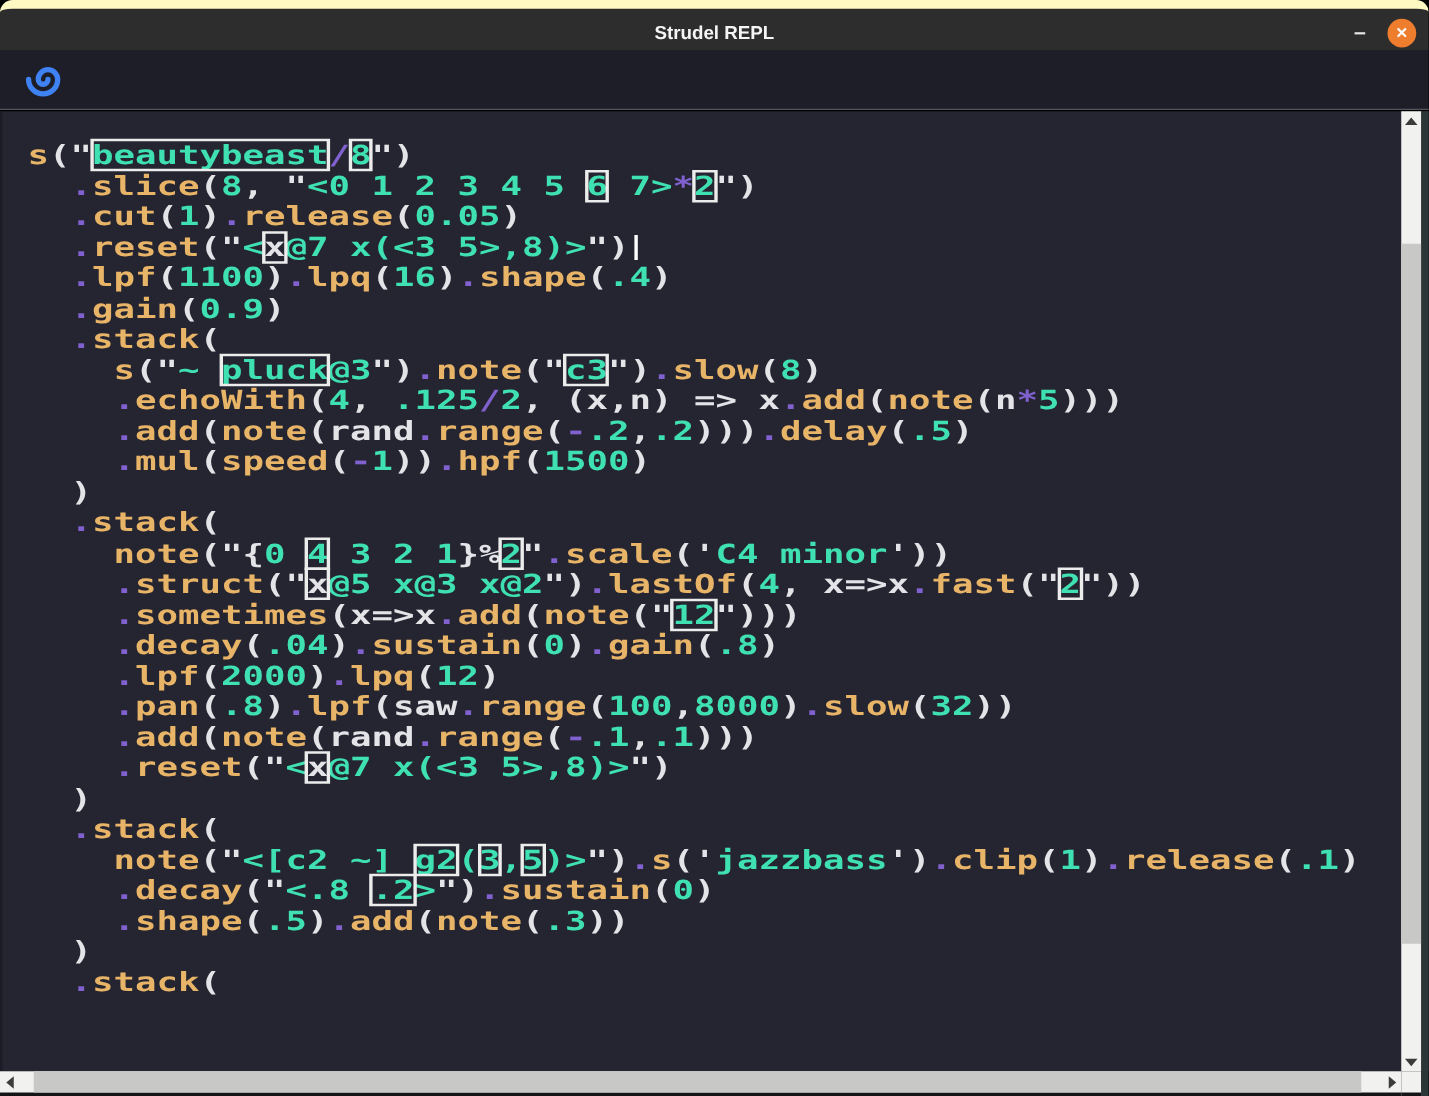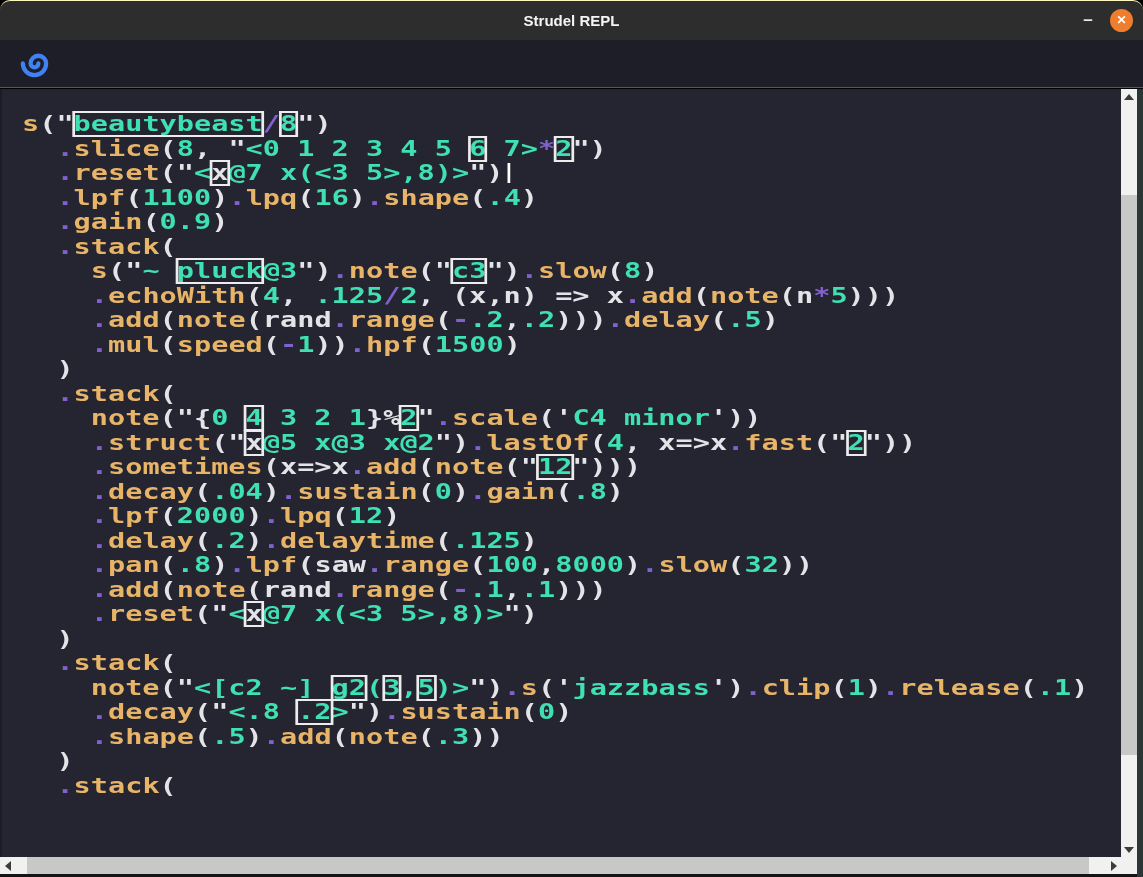--- a/index.html
+++ b/index.html
@@ -9,21 +9,21 @@
     --syntax-punctuation:#e4e4e8; --syntax-string:#3fe0b2;
     --highlight-box:#ececec; --scrollbar-track:#f1f1ef; --scrollbar-thumb:#c8c8c6;
   }
   *{margin:0;padding:0;box-sizing:border-box;}
   html,body{background:#000;width:1143px;height:877px;overflow:hidden;}
   #window{position:relative;width:1143px;height:877px;font-family:"Liberation Sans",sans-serif;}
 
   
   .titlebar{position:absolute;left:0;top:0;width:1143px;height:40px;
     background:var(--titlebar-bg);border-radius:10px 10px 0 0;
-    border-top:1px solid #fef9c3;}
+    border-top:7px solid #fef9c3;}
   .title{position:absolute;left:0;right:0;top:0;height:40px;line-height:40px;
     text-align:center;color:var(--titlebar-text);font-weight:bold;font-size:15px;}
   .min-btn{position:absolute;top:9px;right:44px;width:22px;height:22px;
     color:#e9e9e9;font-size:17px;font-weight:bold;text-align:center;line-height:20px;cursor:default;}
   .close-btn{position:absolute;top:8px;right:10px;width:23px;height:23px;border-radius:50%;
     background:var(--close-button);color:#fff;font-size:12px;font-weight:bold;
     text-align:center;line-height:23px;cursor:default;}
 
   
   .toolbar{position:absolute;left:0;top:40px;width:1143px;height:48px;
@@ -81,36 +81,36 @@
   <div class="toolbar">
     <svg class="logo" viewBox="0 0 32 32">
       <path d="M20,16 A4,4 0 1,1 12,16 A8,8 0 1,1 28,16 A12,12 0 1,1 4,16" fill="none" stroke="#3f82f4" stroke-width="4.4" stroke-linecap="round"></path>
     </svg>
   </div>
 
   <div class="editor">
     <div class="code" id="code">
         <div class="code-line"><span class="stretch"><span class="tk-fn">s</span><span class="tk-pun">("</span><span class="tk-str boxed">beautybeast</span><span class="tk-op">/</span><span class="tk-str boxed">8</span><span class="tk-pun">")</span></span></div>
         <div class="code-line"><span class="stretch"><span class="tk-pun">  </span><span class="tk-op">.</span><span class="tk-fn">slice</span><span class="tk-pun">(</span><span class="tk-str">8</span><span class="tk-pun">, "</span><span class="tk-str">&lt;0 1 2 3 4 5 </span><span class="tk-str boxed">6</span><span class="tk-str"> 7&gt;</span><span class="tk-op">*</span><span class="tk-str boxed">2</span><span class="tk-pun">")</span></span></div>
+        <div class="code-line"><span class="stretch"><span class="tk-pun">  </span><span class="tk-op">.</span><span class="tk-fn">cut</span><span class="tk-pun">(</span><span class="tk-str">1</span><span class="tk-pun">)</span><span class="tk-op">.</span><span class="tk-fn">release</span><span class="tk-pun">(</span><span class="tk-str">0.05</span><span class="tk-pun">)</span></span></div>
         <div class="code-line"><span class="stretch"><span class="tk-pun">  </span><span class="tk-op">.</span><span class="tk-fn">reset</span><span class="tk-pun">("</span><span class="tk-str">&lt;</span><span class="tk-pun boxed">x</span><span class="tk-str">@7 x(&lt;3 5&gt;,8)&gt;</span><span class="tk-pun">")</span><span class="cursor"></span></span></div>
         <div class="code-line"><span class="stretch"><span class="tk-pun">  </span><span class="tk-op">.</span><span class="tk-fn">lpf</span><span class="tk-pun">(</span><span class="tk-str">1100</span><span class="tk-pun">)</span><span class="tk-op">.</span><span class="tk-fn">lpq</span><span class="tk-pun">(</span><span class="tk-str">16</span><span class="tk-pun">)</span><span class="tk-op">.</span><span class="tk-fn">shape</span><span class="tk-pun">(</span><span class="tk-str">.4</span><span class="tk-pun">)</span></span></div>
         <div class="code-line"><span class="stretch"><span class="tk-pun">  </span><span class="tk-op">.</span><span class="tk-fn">gain</span><span class="tk-pun">(</span><span class="tk-str">0.9</span><span class="tk-pun">)</span></span></div>
         <div class="code-line"><span class="stretch"><span class="tk-pun">  </span><span class="tk-op">.</span><span class="tk-fn">stack</span><span class="tk-pun">(</span></span></div>
         <div class="code-line"><span class="stretch"><span class="tk-pun">    </span><span class="tk-fn">s</span><span class="tk-pun">("</span><span class="tk-str">~ </span><span class="tk-str boxed">pluck</span><span class="tk-str">@3</span><span class="tk-pun">")</span><span class="tk-op">.</span><span class="tk-fn">note</span><span class="tk-pun">("</span><span class="tk-str boxed">c3</span><span class="tk-pun">")</span><span class="tk-op">.</span><span class="tk-fn">slow</span><span class="tk-pun">(</span><span class="tk-str">8</span><span class="tk-pun">)</span></span></div>
         <div class="code-line"><span class="stretch"><span class="tk-pun">    </span><span class="tk-op">.</span><span class="tk-fn">echoWith</span><span class="tk-pun">(</span><span class="tk-str">4</span><span class="tk-pun">, </span><span class="tk-str">.125</span><span class="tk-op">/</span><span class="tk-str">2</span><span class="tk-pun">, (x,n) =&gt; x</span><span class="tk-op">.</span><span class="tk-fn">add</span><span class="tk-pun">(</span><span class="tk-fn">note</span><span class="tk-pun">(</span><span class="tk-pun">n</span><span class="tk-op">*</span><span class="tk-str">5</span><span class="tk-pun">)))</span></span></div>
         <div class="code-line"><span class="stretch"><span class="tk-pun">    </span><span class="tk-op">.</span><span class="tk-fn">add</span><span class="tk-pun">(</span><span class="tk-fn">note</span><span class="tk-pun">(</span><span class="tk-pun">rand</span><span class="tk-op">.</span><span class="tk-fn">range</span><span class="tk-pun">(</span><span class="tk-op">-</span><span class="tk-str">.2</span><span class="tk-pun">,</span><span class="tk-str">.2</span><span class="tk-pun">)))</span><span class="tk-op">.</span><span class="tk-fn">delay</span><span class="tk-pun">(</span><span class="tk-str">.5</span><span class="tk-pun">)</span></span></div>
         <div class="code-line"><span class="stretch"><span class="tk-pun">    </span><span class="tk-op">.</span><span class="tk-fn">mul</span><span class="tk-pun">(</span><span class="tk-fn">speed</span><span class="tk-pun">(</span><span class="tk-op">-</span><span class="tk-str">1</span><span class="tk-pun">))</span><span class="tk-op">.</span><span class="tk-fn">hpf</span><span class="tk-pun">(</span><span class="tk-str">1500</span><span class="tk-pun">)</span></span></div>
         <div class="code-line"><span class="stretch"><span class="tk-pun">  )</span></span></div>
         <div class="code-line"><span class="stretch"><span class="tk-pun">  </span><span class="tk-op">.</span><span class="tk-fn">stack</span><span class="tk-pun">(</span></span></div>
         <div class="code-line"><span class="stretch"><span class="tk-pun">    </span><span class="tk-fn">note</span><span class="tk-pun">("{</span><span class="tk-str">0 </span><span class="tk-str boxed">4</span><span class="tk-str"> 3 2 1</span><span class="tk-pun">}%</span><span class="tk-str boxed">2</span><span class="tk-pun">"</span><span class="tk-op">.</span><span class="tk-fn">scale</span><span class="tk-pun">('</span><span class="tk-str">C4 minor</span><span class="tk-pun">'))</span></span></div>
         <div class="code-line"><span class="stretch"><span class="tk-pun">    </span><span class="tk-op">.</span><span class="tk-fn">struct</span><span class="tk-pun">("</span><span class="tk-pun boxed">x</span><span class="tk-str">@5 x@3 x@2</span><span class="tk-pun">")</span><span class="tk-op">.</span><span class="tk-fn">lastOf</span><span class="tk-pun">(</span><span class="tk-str">4</span><span class="tk-pun">, x=&gt;x</span><span class="tk-op">.</span><span class="tk-fn">fast</span><span class="tk-pun">("</span><span class="tk-str boxed">2</span><span class="tk-pun">"))</span></span></div>
         <div class="code-line"><span class="stretch"><span class="tk-pun">    </span><span class="tk-op">.</span><span class="tk-fn">sometimes</span><span class="tk-pun">(x=&gt;x</span><span class="tk-op">.</span><span class="tk-fn">add</span><span class="tk-pun">(</span><span class="tk-fn">note</span><span class="tk-pun">("</span><span class="tk-str boxed">12</span><span class="tk-pun">")))</span></span></div>
         <div class="code-line"><span class="stretch"><span class="tk-pun">    </span><span class="tk-op">.</span><span class="tk-fn">decay</span><span class="tk-pun">(</span><span class="tk-str">.04</span><span class="tk-pun">)</span><span class="tk-op">.</span><span class="tk-fn">sustain</span><span class="tk-pun">(</span><span class="tk-str">0</span><span class="tk-pun">)</span><span class="tk-op">.</span><span class="tk-fn">gain</span><span class="tk-pun">(</span><span class="tk-str">.8</span><span class="tk-pun">)</span></span></div>
         <div class="code-line"><span class="stretch"><span class="tk-pun">    </span><span class="tk-op">.</span><span class="tk-fn">lpf</span><span class="tk-pun">(</span><span class="tk-str">2000</span><span class="tk-pun">)</span><span class="tk-op">.</span><span class="tk-fn">lpq</span><span class="tk-pun">(</span><span class="tk-str">12</span><span class="tk-pun">)</span></span></div>
-        <div class="code-line"><span class="stretch"><span class="tk-pun">    </span><span class="tk-op">.</span><span class="tk-fn">delay</span><span class="tk-pun">(</span><span class="tk-str">.2</span><span class="tk-pun">)</span><span class="tk-op">.</span><span class="tk-fn">delaytime</span><span class="tk-pun">(</span><span class="tk-str">.125</span><span class="tk-pun">)</span></span></div>
         <div class="code-line"><span class="stretch"><span class="tk-pun">    </span><span class="tk-op">.</span><span class="tk-fn">pan</span><span class="tk-pun">(</span><span class="tk-str">.8</span><span class="tk-pun">)</span><span class="tk-op">.</span><span class="tk-fn">lpf</span><span class="tk-pun">(</span><span class="tk-pun">saw</span><span class="tk-op">.</span><span class="tk-fn">range</span><span class="tk-pun">(</span><span class="tk-str">100</span><span class="tk-pun">,</span><span class="tk-str">8000</span><span class="tk-pun">)</span><span class="tk-op">.</span><span class="tk-fn">slow</span><span class="tk-pun">(</span><span class="tk-str">32</span><span class="tk-pun">))</span></span></div>
         <div class="code-line"><span class="stretch"><span class="tk-pun">    </span><span class="tk-op">.</span><span class="tk-fn">add</span><span class="tk-pun">(</span><span class="tk-fn">note</span><span class="tk-pun">(</span><span class="tk-pun">rand</span><span class="tk-op">.</span><span class="tk-fn">range</span><span class="tk-pun">(</span><span class="tk-op">-</span><span class="tk-str">.1</span><span class="tk-pun">,</span><span class="tk-str">.1</span><span class="tk-pun">)))</span></span></div>
         <div class="code-line"><span class="stretch"><span class="tk-pun">    </span><span class="tk-op">.</span><span class="tk-fn">reset</span><span class="tk-pun">("</span><span class="tk-str">&lt;</span><span class="tk-pun boxed">x</span><span class="tk-str">@7 x(&lt;3 5&gt;,8)&gt;</span><span class="tk-pun">")</span></span></div>
         <div class="code-line"><span class="stretch"><span class="tk-pun">  )</span></span></div>
         <div class="code-line"><span class="stretch"><span class="tk-pun">  </span><span class="tk-op">.</span><span class="tk-fn">stack</span><span class="tk-pun">(</span></span></div>
         <div class="code-line"><span class="stretch"><span class="tk-pun">    </span><span class="tk-fn">note</span><span class="tk-pun">("</span><span class="tk-str">&lt;[c2 ~] </span><span class="tk-str boxed">g2</span><span class="tk-str">(</span><span class="tk-str boxed">3</span><span class="tk-str">,</span><span class="tk-str boxed">5</span><span class="tk-str">)&gt;</span><span class="tk-pun">")</span><span class="tk-op">.</span><span class="tk-fn">s</span><span class="tk-pun">('</span><span class="tk-str">jazzbass</span><span class="tk-pun">')</span><span class="tk-op">.</span><span class="tk-fn">clip</span><span class="tk-pun">(</span><span class="tk-str">1</span><span class="tk-pun">)</span><span class="tk-op">.</span><span class="tk-fn">release</span><span class="tk-pun">(</span><span class="tk-str">.1</span><span class="tk-pun">)</span></span></div>
         <div class="code-line"><span class="stretch"><span class="tk-pun">    </span><span class="tk-op">.</span><span class="tk-fn">decay</span><span class="tk-pun">("</span><span class="tk-str">&lt;.8 </span><span class="tk-str boxed">.2</span><span class="tk-str">&gt;</span><span class="tk-pun">")</span><span class="tk-op">.</span><span class="tk-fn">sustain</span><span class="tk-pun">(</span><span class="tk-str">0</span><span class="tk-pun">)</span></span></div>
         <div class="code-line"><span class="stretch"><span class="tk-pun">    </span><span class="tk-op">.</span><span class="tk-fn">shape</span><span class="tk-pun">(</span><span class="tk-str">.5</span><span class="tk-pun">)</span><span class="tk-op">.</span><span class="tk-fn">add</span><span class="tk-pun">(</span><span class="tk-fn">note</span><span class="tk-pun">(</span><span class="tk-str">.3</span><span class="tk-pun">))</span></span></div>
         <div class="code-line"><span class="stretch"><span class="tk-pun">  )</span></span></div>
         <div class="code-line"><span class="stretch"><span class="tk-pun">  </span><span class="tk-op">.</span><span class="tk-fn">stack</span><span class="tk-pun">(</span></span></div>

